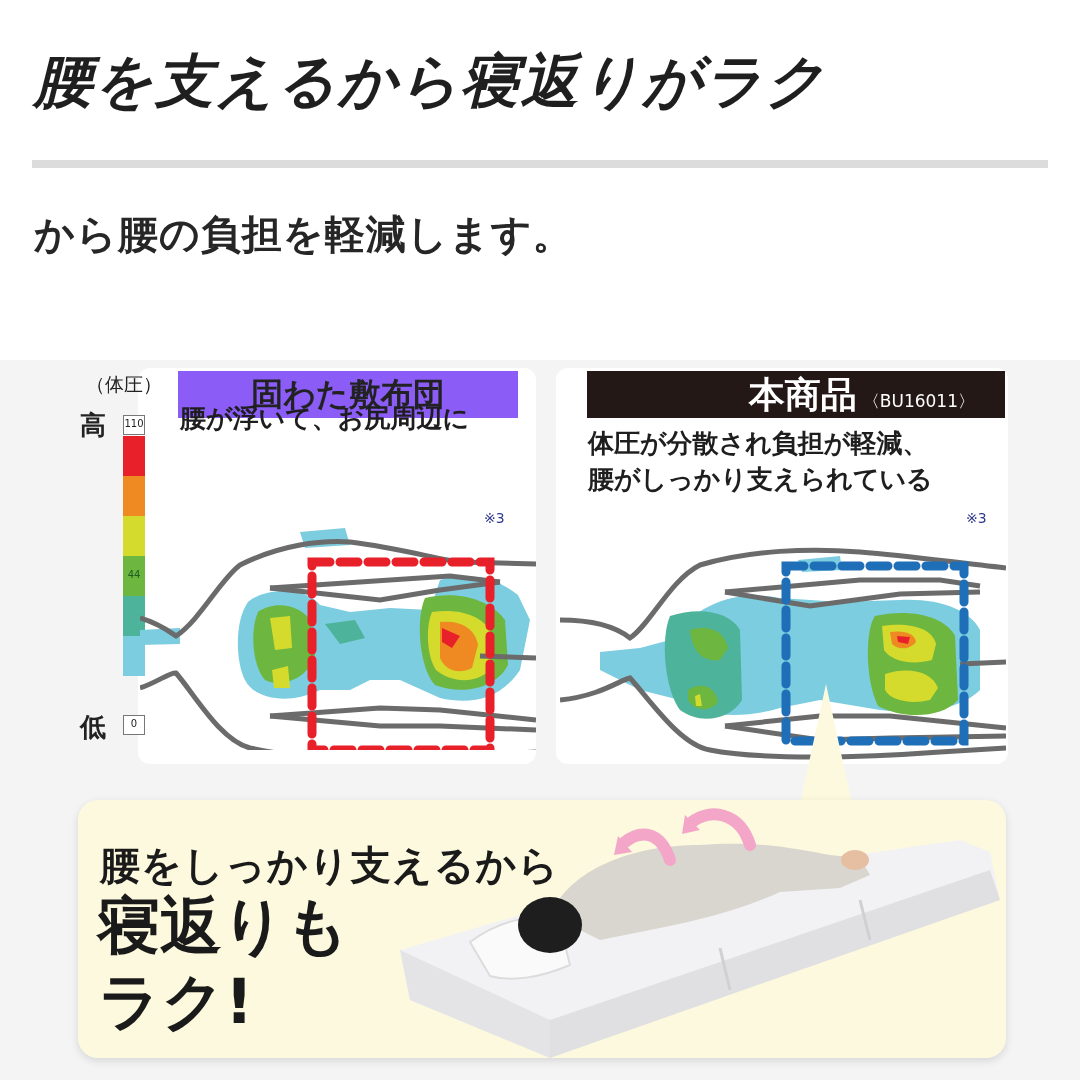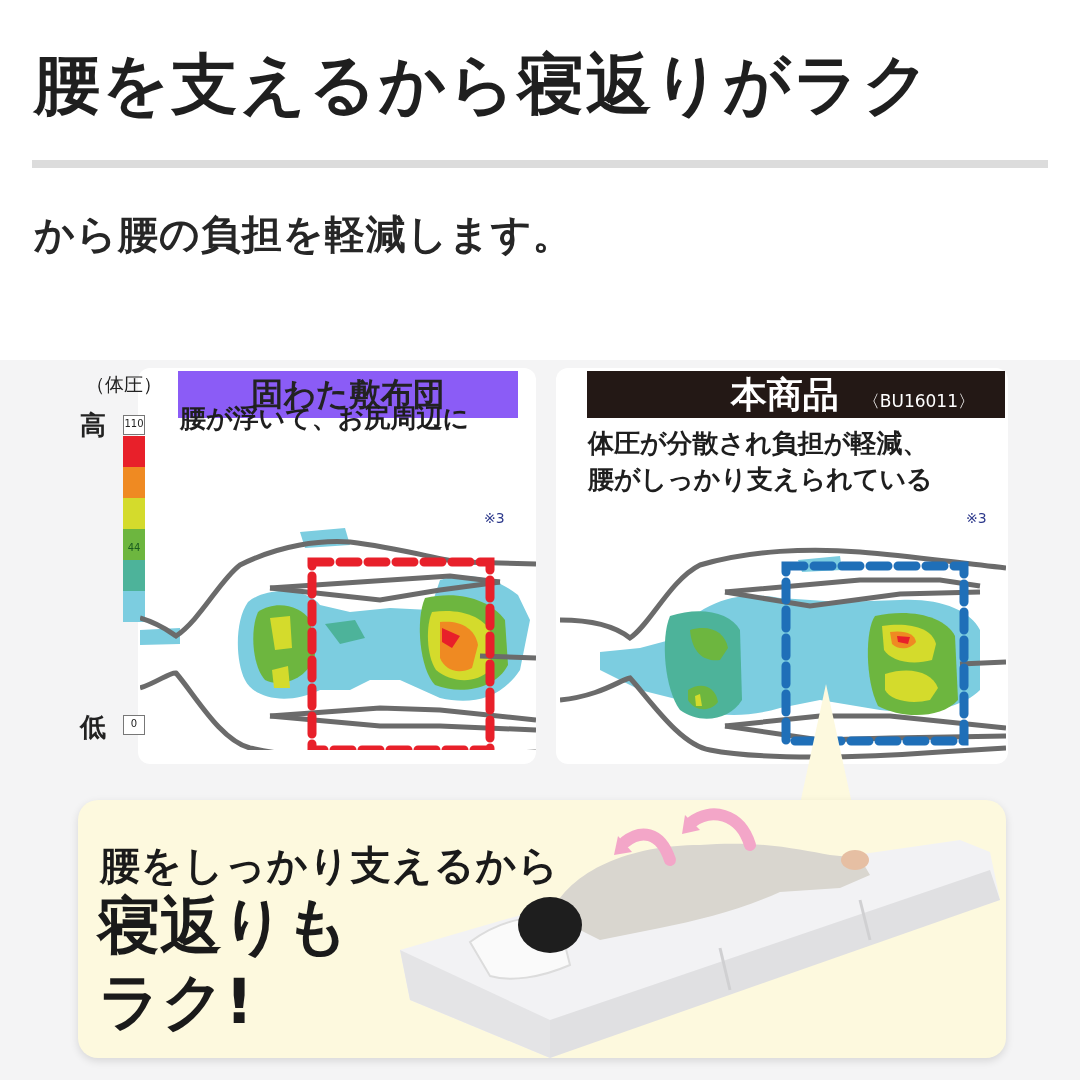--- a/index.html
+++ b/index.html
@@ -1,42 +1,42 @@
 <!DOCTYPE html>
 <html><head>
 <meta charset="utf-8">
 <style>
   * { box-sizing: border-box; margin: 0; padding: 0; }
   html, body { width: 1080px; height: 1080px; overflow: hidden; }
   body { background: #ffffff; font-family: "DejaVu Sans", "Liberation Sans", sans-serif; color: #222; position: relative; }
 
-  .headline { position: absolute; left: 34px; top: 52px; font-size: 66px; font-weight: bold; letter-spacing: 2px; color: #1f1f1f; line-height: 1; white-space: nowrap; }
+  .headline { position: absolute; left: 34px; top: 52px; font-size: 58px; font-weight: bold; letter-spacing: 2px; color: #1f1f1f; line-height: 1; white-space: nowrap; font-style: italic; }
   .divider { position: absolute; left: 32px; top: 160px; width: 1016px; height: 8px; background: #dcdcdc; }
   .subtext { position: absolute; left: 34px; top: 200px; font-size: 40px; font-weight: bold; line-height: 68px; color: #262626; letter-spacing: 1px; }
 
   .gray-area { position: absolute; left: 0; top: 360px; width: 1080px; height: 720px; background: #f4f4f5; }
 
   .panel { position: absolute; top: 368px; background: #fff; border-radius: 12px; }
   .panel-left { left: 138px; width: 398px; height: 396px; }
   .panel-right { left: 556px; width: 452px; height: 396px; }
 
   .legend-title { position: absolute; left: 86px; top: 372px; font-size: 19px; color: #222; }
   .legend-high, .legend-low { position: absolute; left: 80px; font-size: 26px; font-weight: bold; color: #222; }
   .legend-high { top: 408px; }
   .legend-low { top: 710px; }
   .legend-box { position: absolute; left: 123px; width: 22px; height: 20px; border: 1px solid #777; background: #fff; font-size: 10px; text-align: center; line-height: 16px; color: #222; }
   .legend-box.top { top: 415px; }
   .legend-box.bottom { top: 715px; }
   .legend-bar { position: absolute; left: 123px; top: 436px; width: 22px; display: flex; flex-direction: column; }
-  .legend-bar div { width: 22px; height: 31px; position: relative; }
+  .legend-bar div { width: 22px; height: 40px; position: relative; }
   .legend-bar .mark { position: absolute; left: 0; width: 22px; text-align: center; top: 13px; font-size: 10px; color: #1b5e20; }
 
   .label-left { position: absolute; left: 178px; top: 371px; width: 340px; height: 47px; background: #8b5cf6; color: #222; font-size: 32px; text-align: center; line-height: 47px; font-weight: bold; }
   .label-right { position: absolute; left: 587px; top: 371px; width: 418px; height: 47px; background: #231815; color: #fff; font-size: 36px; font-weight: bold; line-height: 47px; text-align: right; padding-right: 30px; }
-  .label-right .model { font-size: 17px; font-weight: normal; margin-left: 24px; }
+  .label-right .model { font-size: 17px; font-weight: normal; margin-left: 6px; }
 
   .desc { position: absolute; font-size: 26px; line-height: 36px; color: #1e1e1e; font-weight: bold; }
   .desc-left { left: 180px; top: 400px; width: 350px; }
   .desc-right { left: 588px; top: 425px; width: 420px; }
 
   .note { position: absolute; font-size: 14px; color: #2e3a8c; }
   .note-left { left: 484px; top: 510px; }
   .note-right { left: 966px; top: 510px; }
 
   .heatmap { position: absolute; }

